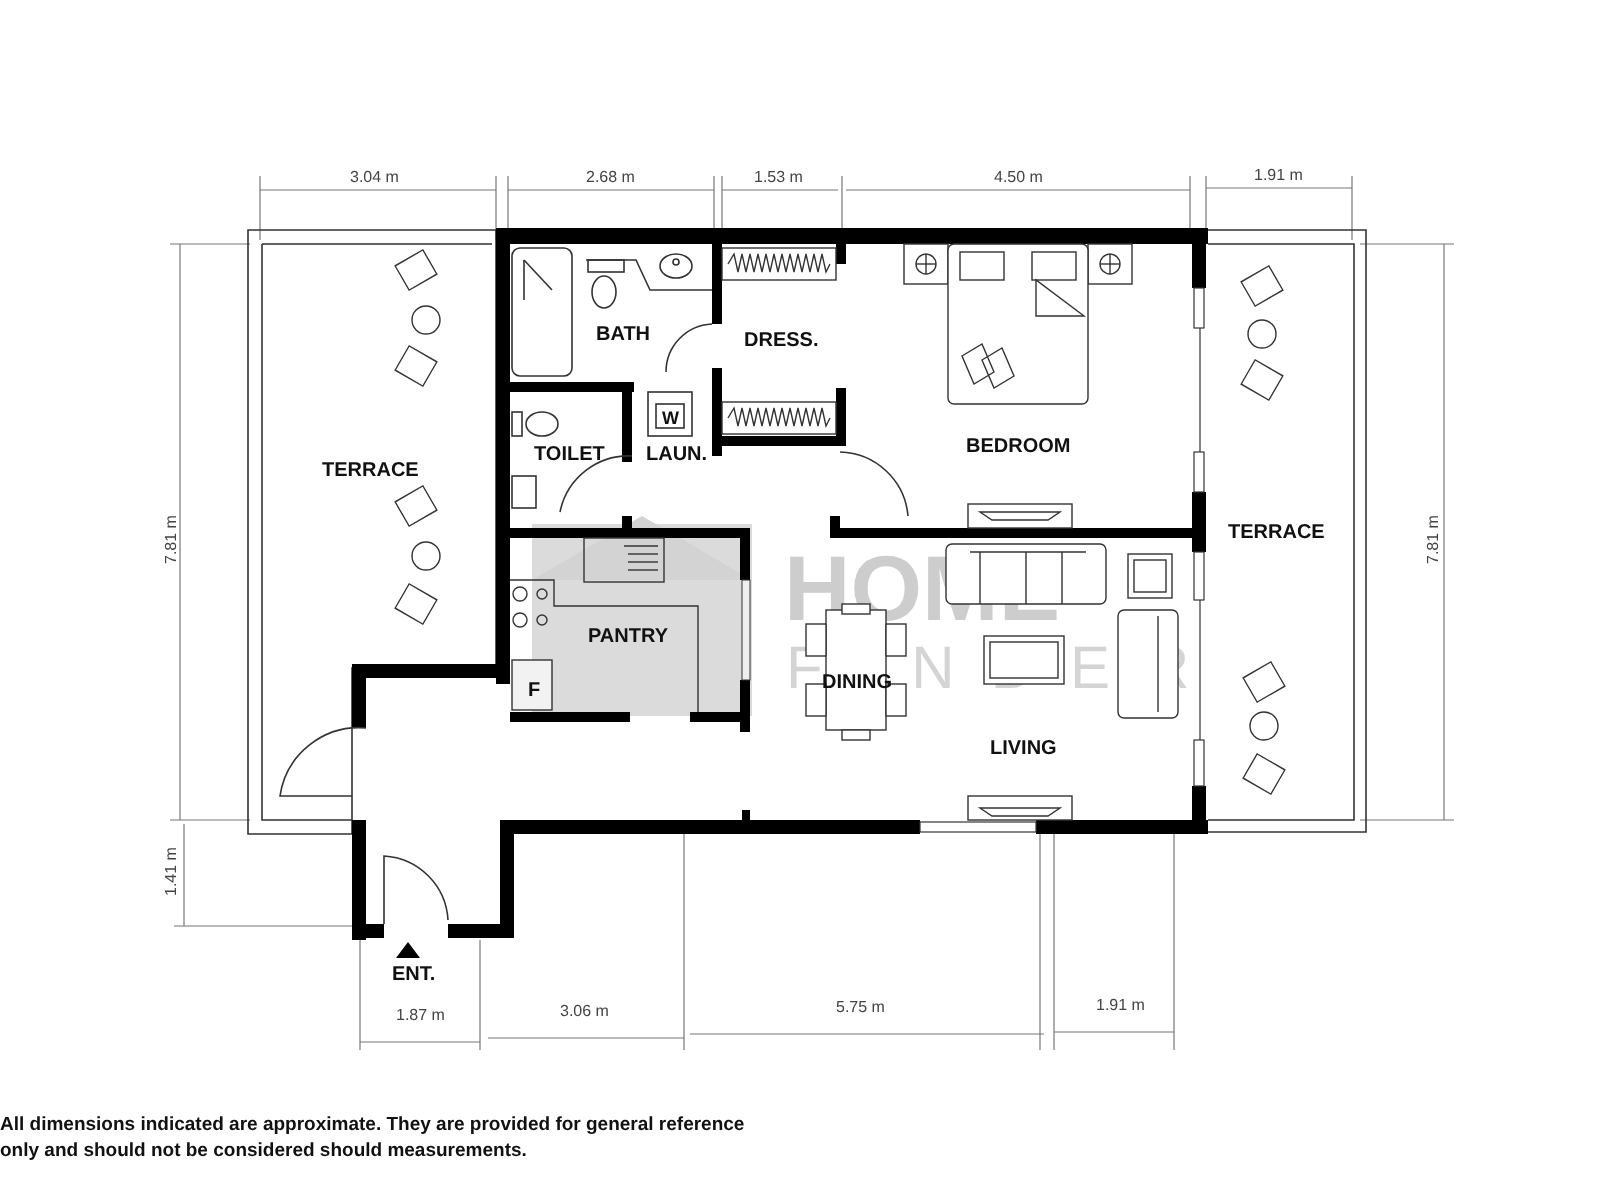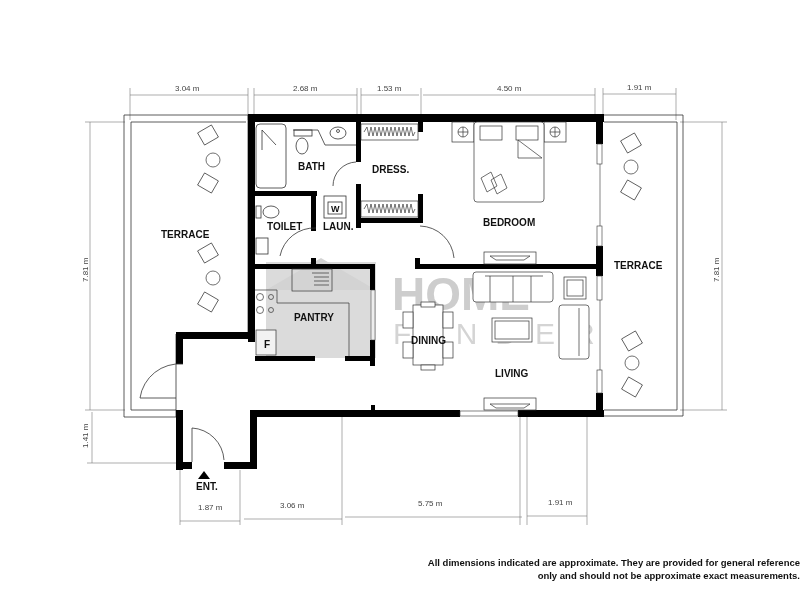--- a/index.html
+++ b/index.html
@@ -2,21 +2,21 @@
 <html><head>
 <meta charset="utf-8">
 <style>
   html, body { margin: 0; padding: 0; background: #ffffff; }
   body { width: 800px; height: 600px; position: relative; overflow: hidden; font-family: "Liberation Sans", sans-serif; }
   #plan { position: absolute; left: 0; top: 0; width: 800px; height: 600px; }
   .dim { font-family: "Liberation Sans", sans-serif; font-size: 8px; fill: #444; }
   .room { font-family: "Liberation Sans", sans-serif; font-size: 10px; font-weight: bold; fill: #111; }
   .wm1 { font-family: "Liberation Sans", sans-serif; font-size: 46px; font-weight: bold; fill: #c8c8c8; }
   .wm2 { font-family: "Liberation Sans", sans-serif; font-size: 30px; fill: #d0d0d0; letter-spacing: 18px; }
-  .disclaimer { position: absolute; left: 0; width: 800px; top: 556px; text-align: right; font-size: 9.5px; font-weight: bold; color: #111; line-height: 13px; }
+  .disclaimer { position: absolute; left: 0; width: 800px; top: 556px; text-align: left; font-size: 9.5px; font-weight: bold; color: #111; line-height: 13px; }
   .wall { fill: #000; }
   .thin { fill: none; stroke: #333; stroke-width: 0.8; }
   .dl { stroke: #777; stroke-width: 0.6; fill: none; }
 </style>
 </head>
 <body>
 
 <svg id="plan" viewBox="0 0 800 600" xmlns="http://www.w3.org/2000/svg">
 
   <g opacity="0.9">
@@ -282,14 +282,14 @@
     <text class="room" x="323" y="230">LAUN.</text>
     <text class="room" x="294" y="321">PANTRY</text>
     <text class="room" x="411" y="344">DINING</text>
     <text class="room" x="495" y="377">LIVING</text>
     <text class="room" x="196" y="490" font-size="8">ENT.</text>
   </g>
 </svg>
 
 <div class="disclaimer">
   <div>All dimensions indicated are approximate. They are provided for general reference</div>
-  <div>only and should not be approximate exact measurements.</div>
+  <div>only and should not be considered should measurements.</div>
 </div>
 
 </body></html>

